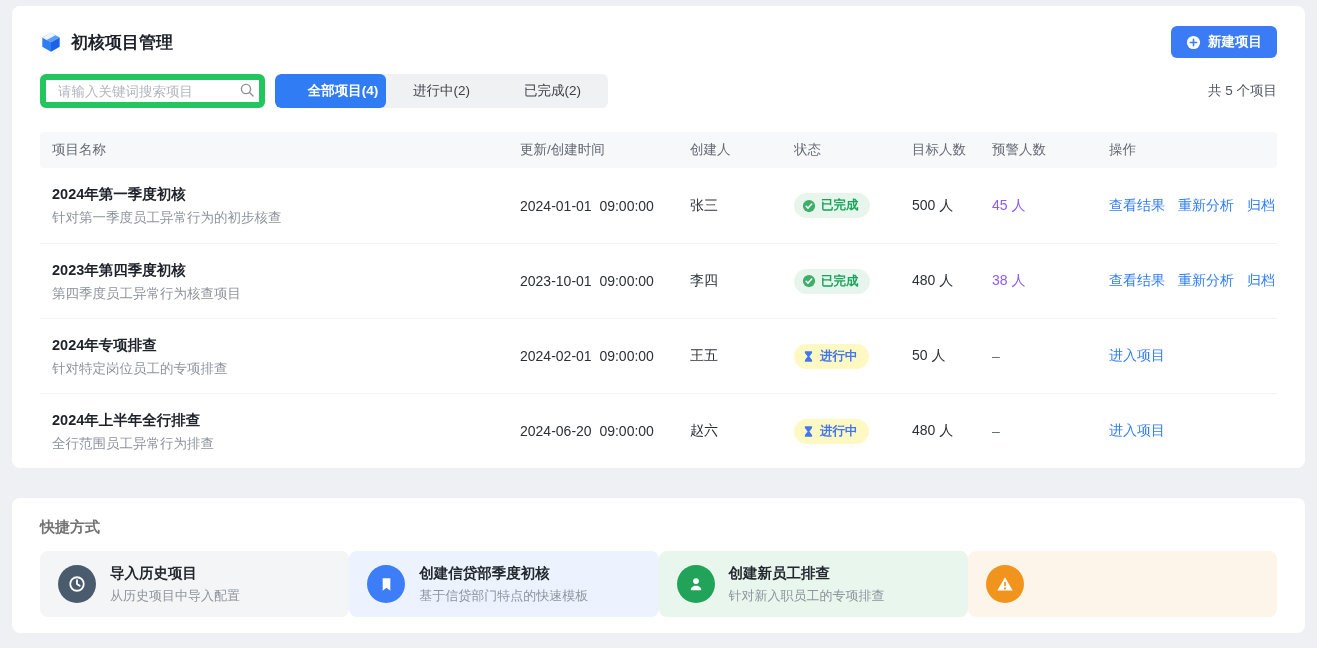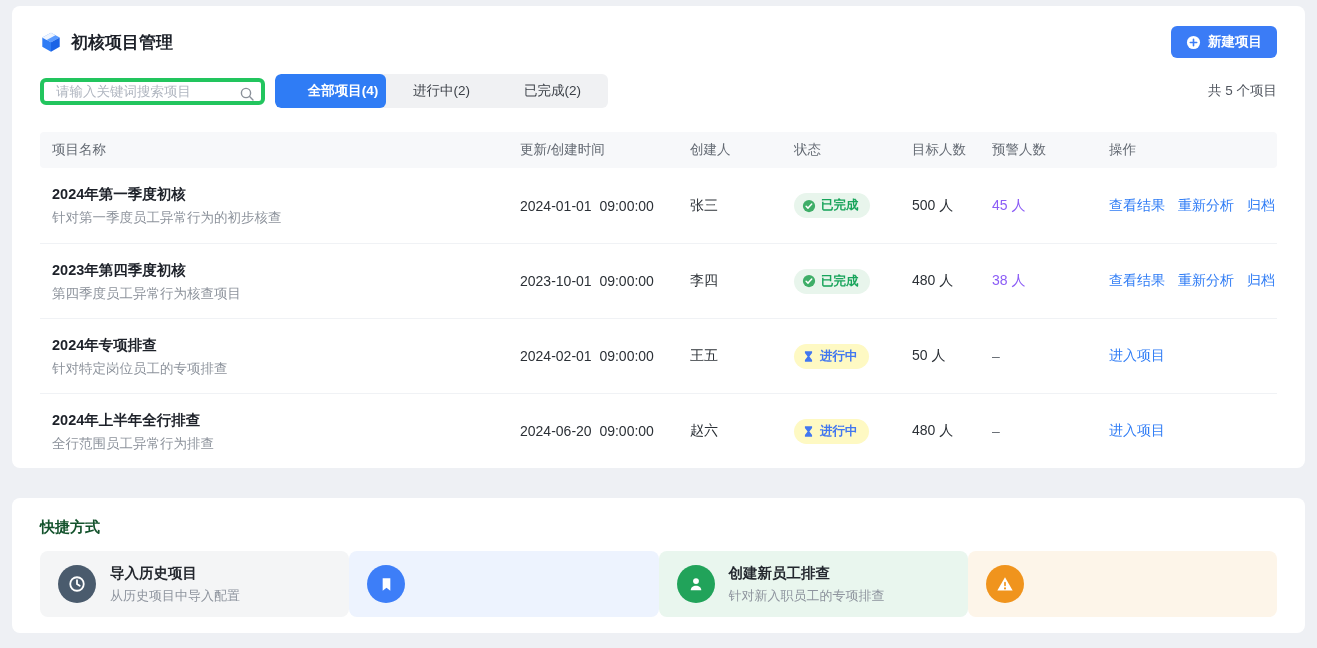--- a/index.html
+++ b/index.html
@@ -20,21 +20,21 @@
   .btn-primary {
     display:inline-flex; align-items:center; gap:7px;
     background:#3b7cf6; color:#fff; border:none; border-radius:6px;
     height:32px; padding:0 15px; font-size:13.5px; font-weight:bold; cursor:pointer;
     font-family:inherit;
   }
   
   .toolbar { margin-top:12px; display:flex; align-items:center; height:34px; }
   .search-box { position:relative; width:225px; }
   .search-box input {
-    width:100%; height:27px; border:4px solid #22c55e; border-radius:6px;
+    width:100%; height:34px; border:6px solid #22c55e; border-radius:6px;
     padding:0 34px 0 12px; font-size:13.5px; color:#2b3036; outline:none;
     font-family:inherit; background:#fff;
   }
   .search-box input::placeholder { color:#b0b6c0; }
   .search-icon { position:absolute; right:10px; top:8px; width:16px; height:16px; cursor:pointer; }
   .tabs { display:flex; margin-left:10px; background:#f0f1f3; border-radius:6px; overflow:hidden; }
   .tab {
     width:111px; height:34px; line-height:34px; text-align:center;
     font-size:13.5px; color:#3a3f46; cursor:pointer; border-radius:6px;
   }
@@ -68,21 +68,21 @@
   .badge.done { background:#e8f5ec; color:#18a45b; }
   .badge.done svg.i-done { display:block; }
   .badge.running { background:#fef9c3; color:#4277f0; }
   .badge.running svg.i-running { display:block; }
   .c-warning.alert { color:#8b5cf6; }
   .c-warning.none { color:#6b7077; }
   .link { color:#2f7cf5; font-size:14px; text-decoration:none; margin-right:13px; cursor:pointer; }
   .link:last-child { margin-right:0; }
   
   .card-shortcuts { margin-top:30px; padding:20px 28px; height:135px; }
-  .sc-title { font-size:15px; font-weight:bold; color:#14532d; }
+  .sc-title { font-size:15px; font-weight:bold; color:#737373; }
   .sc-row { display:flex; margin-top:14px; }
   .sc-card {
     flex:1; height:66px; border-radius:8px; display:flex; align-items:center;
     padding:0 18px; gap:14px; cursor:pointer;
   }
   .sc-icon { width:38px; height:38px; border-radius:50%; display:flex; align-items:center; justify-content:center; flex:none; }
   .sc-name { font-size:14.5px; font-weight:bold; color:#23272e; line-height:19px; }
   .sc-desc { font-size:13px; color:#8e949e; margin-top:4px; line-height:17px; }
 </style>
 </head>
@@ -245,20 +245,24 @@
       <div class="sc-desc">从历史项目中导入配置</div>
     </span>
   </div>
 
   <div class="sc-card" style="background: rgb(237, 243, 254);">
     <span class="sc-icon" style="background: rgb(61, 126, 248);">
           <svg viewBox="0 0 16 16" width="17" height="17">
             <path d="M4.4 2.2h7.2v11.6L8 11l-3.6 2.8z" fill="#fff"></path>
           </svg>
         </span>
+    <span>
+      <div class="sc-name">创建信贷部季度初核</div>
+      <div class="sc-desc">基于信贷部门特点的快速模板</div>
+    </span>
   </div>
 
   <div class="sc-card" style="background: rgb(233, 246, 238);">
     <span class="sc-icon" style="background: rgb(33, 163, 90);">
           <svg viewBox="0 0 16 16" width="18" height="18">
             <circle cx="8" cy="5.4" r="2.6" fill="#fff"></circle>
             <path d="M3.3 13.6c0-2.6 2.1-4.1 4.7-4.1s4.7 1.5 4.7 4.1z" fill="#fff"></path>
           </svg>
         </span>
     <span>

